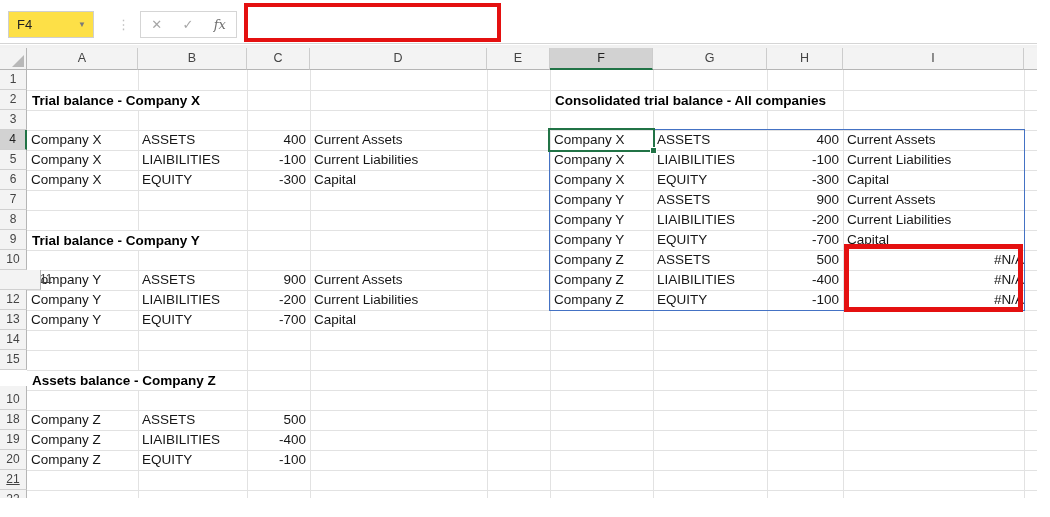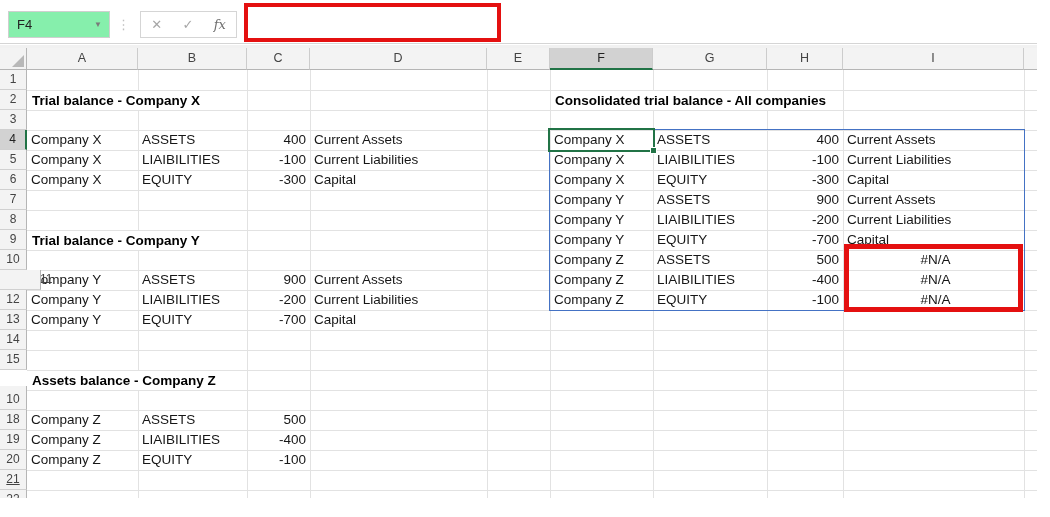--- a/index.html
+++ b/index.html
@@ -3,21 +3,21 @@
 <meta charset="utf-8">
 <style>
   * { margin:0; padding:0; box-sizing:border-box; }
   body { background:#fff; font-family:"Liberation Sans", sans-serif; }
   #stage { position:relative; width:1050px; height:517px; background:#fff; overflow:hidden; }
 
   
   #fbar { position:absolute; left:0; top:0; width:1037px; height:44px; background:#fff;
           border-bottom:1px solid #d5d5d5; }
   #band { position:absolute; left:0; top:45px; width:1037px; height:3px; background:#f1f1f1; }
-  #namebox { position:absolute; left:8px; top:11px; width:102px; height:27px; background:#86efac;
+  #namebox { position:absolute; left:8px; top:11px; width:86px; height:27px; background:#fde047;
              border:1px solid #cfcfcf; line-height:25px; font-size:13px; color:#222;
              padding-left:8px; }
   #namebox .arr { position:absolute; right:7px; top:0; font-size:8px; color:#7a7a7a; line-height:25px; }
   #dots { position:absolute; left:117px; top:11px; height:27px; line-height:27px; color:#c0c0c0;
           font-size:13px; letter-spacing:0; }
   #fbtns { position:absolute; left:140px; top:11px; width:97px; height:27px; background:#fff;
            border:1px solid #d5d5d5; display:flex; align-items:center; justify-content:space-around; }
   #fbtns .gico { color:#a6a6a6; font-size:13px; }
   #fbtns .fx { color:#6f6f6f; font-family:"DejaVu Serif", serif; font-style:italic; font-size:13px; }
   #finput { position:absolute; left:245px; top:0; width:792px; height:44px; background:#fff;
@@ -27,21 +27,21 @@
 
   
   #grid { position:absolute; left:0; top:48px; width:1037px; height:450px; background:#fff;
           overflow:hidden; }
   #grid > div { position:absolute; }
   .vl { top:22px; width:1px; height:428px; background:#e2e2e2; z-index:1; }
   .hl { left:27px; height:1px; width:1010px; background:#e2e2e2; z-index:1; }
   .cell { height:20px; line-height:20px; font-size:13.5px; color:#161616; z-index:2;
           white-space:nowrap; padding-left:4px; overflow:visible; }
   .cell.right { text-align:right; padding-left:0; padding-right:4px; }
-  .cell.center { text-align:center; padding-left:4px; }
+  .cell.center { text-align:right; padding-left:4px; }
   .cell.b { font-weight:bold; color:#000; }
   .cell.ovf { width:auto; background:#fff; height:19px; line-height:19px; padding-right:3px; }
   .ch { top:0; height:22px; background:#f3f3f3; border-right:1px solid #cccccc;
         border-bottom:1px solid #b5b5b5; text-align:center; line-height:21px; font-size:12.5px;
         color:#444; z-index:8; }
   .ch.sel { background:#d2d2d2; border-bottom:2px solid #217346; color:#222; }
   .rh { left:0; width:27px; height:20px; background:#f3f3f3; border-right:1px solid #b5b5b5;
         border-bottom:1px solid #d0d0d0; text-align:center; line-height:19px; font-size:12px;
         color:#444; z-index:8; }
   .rh.sel { background:#d2d2d2; border-right:2px solid #217346; color:#222; }

